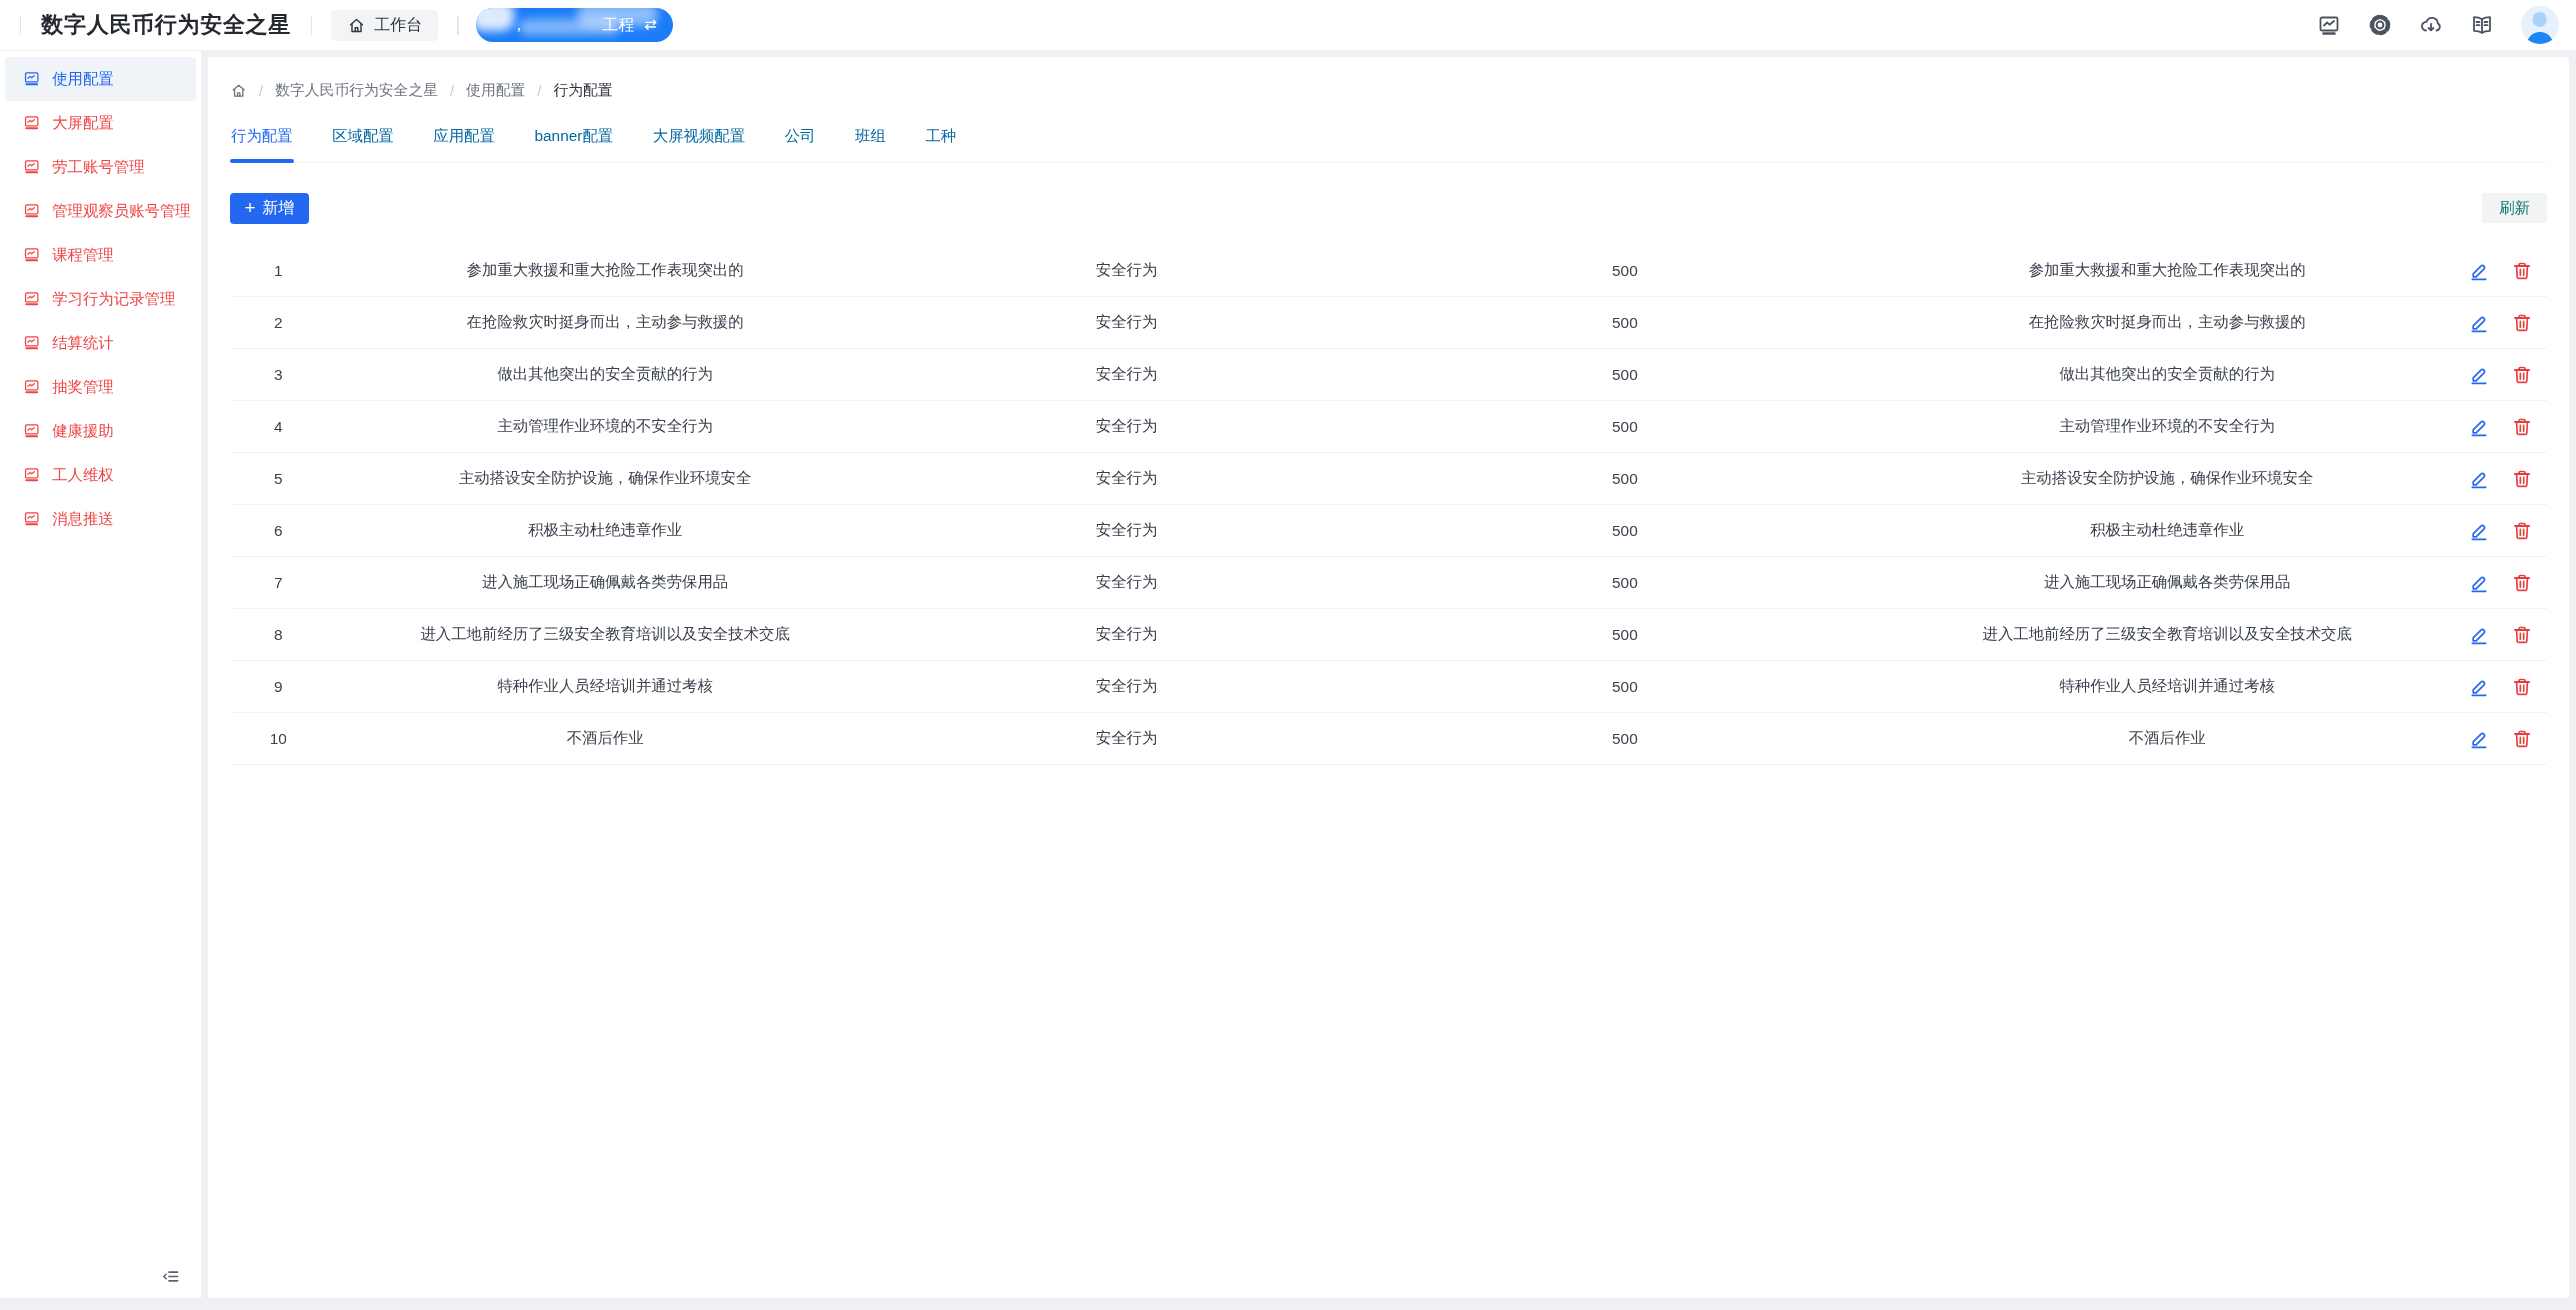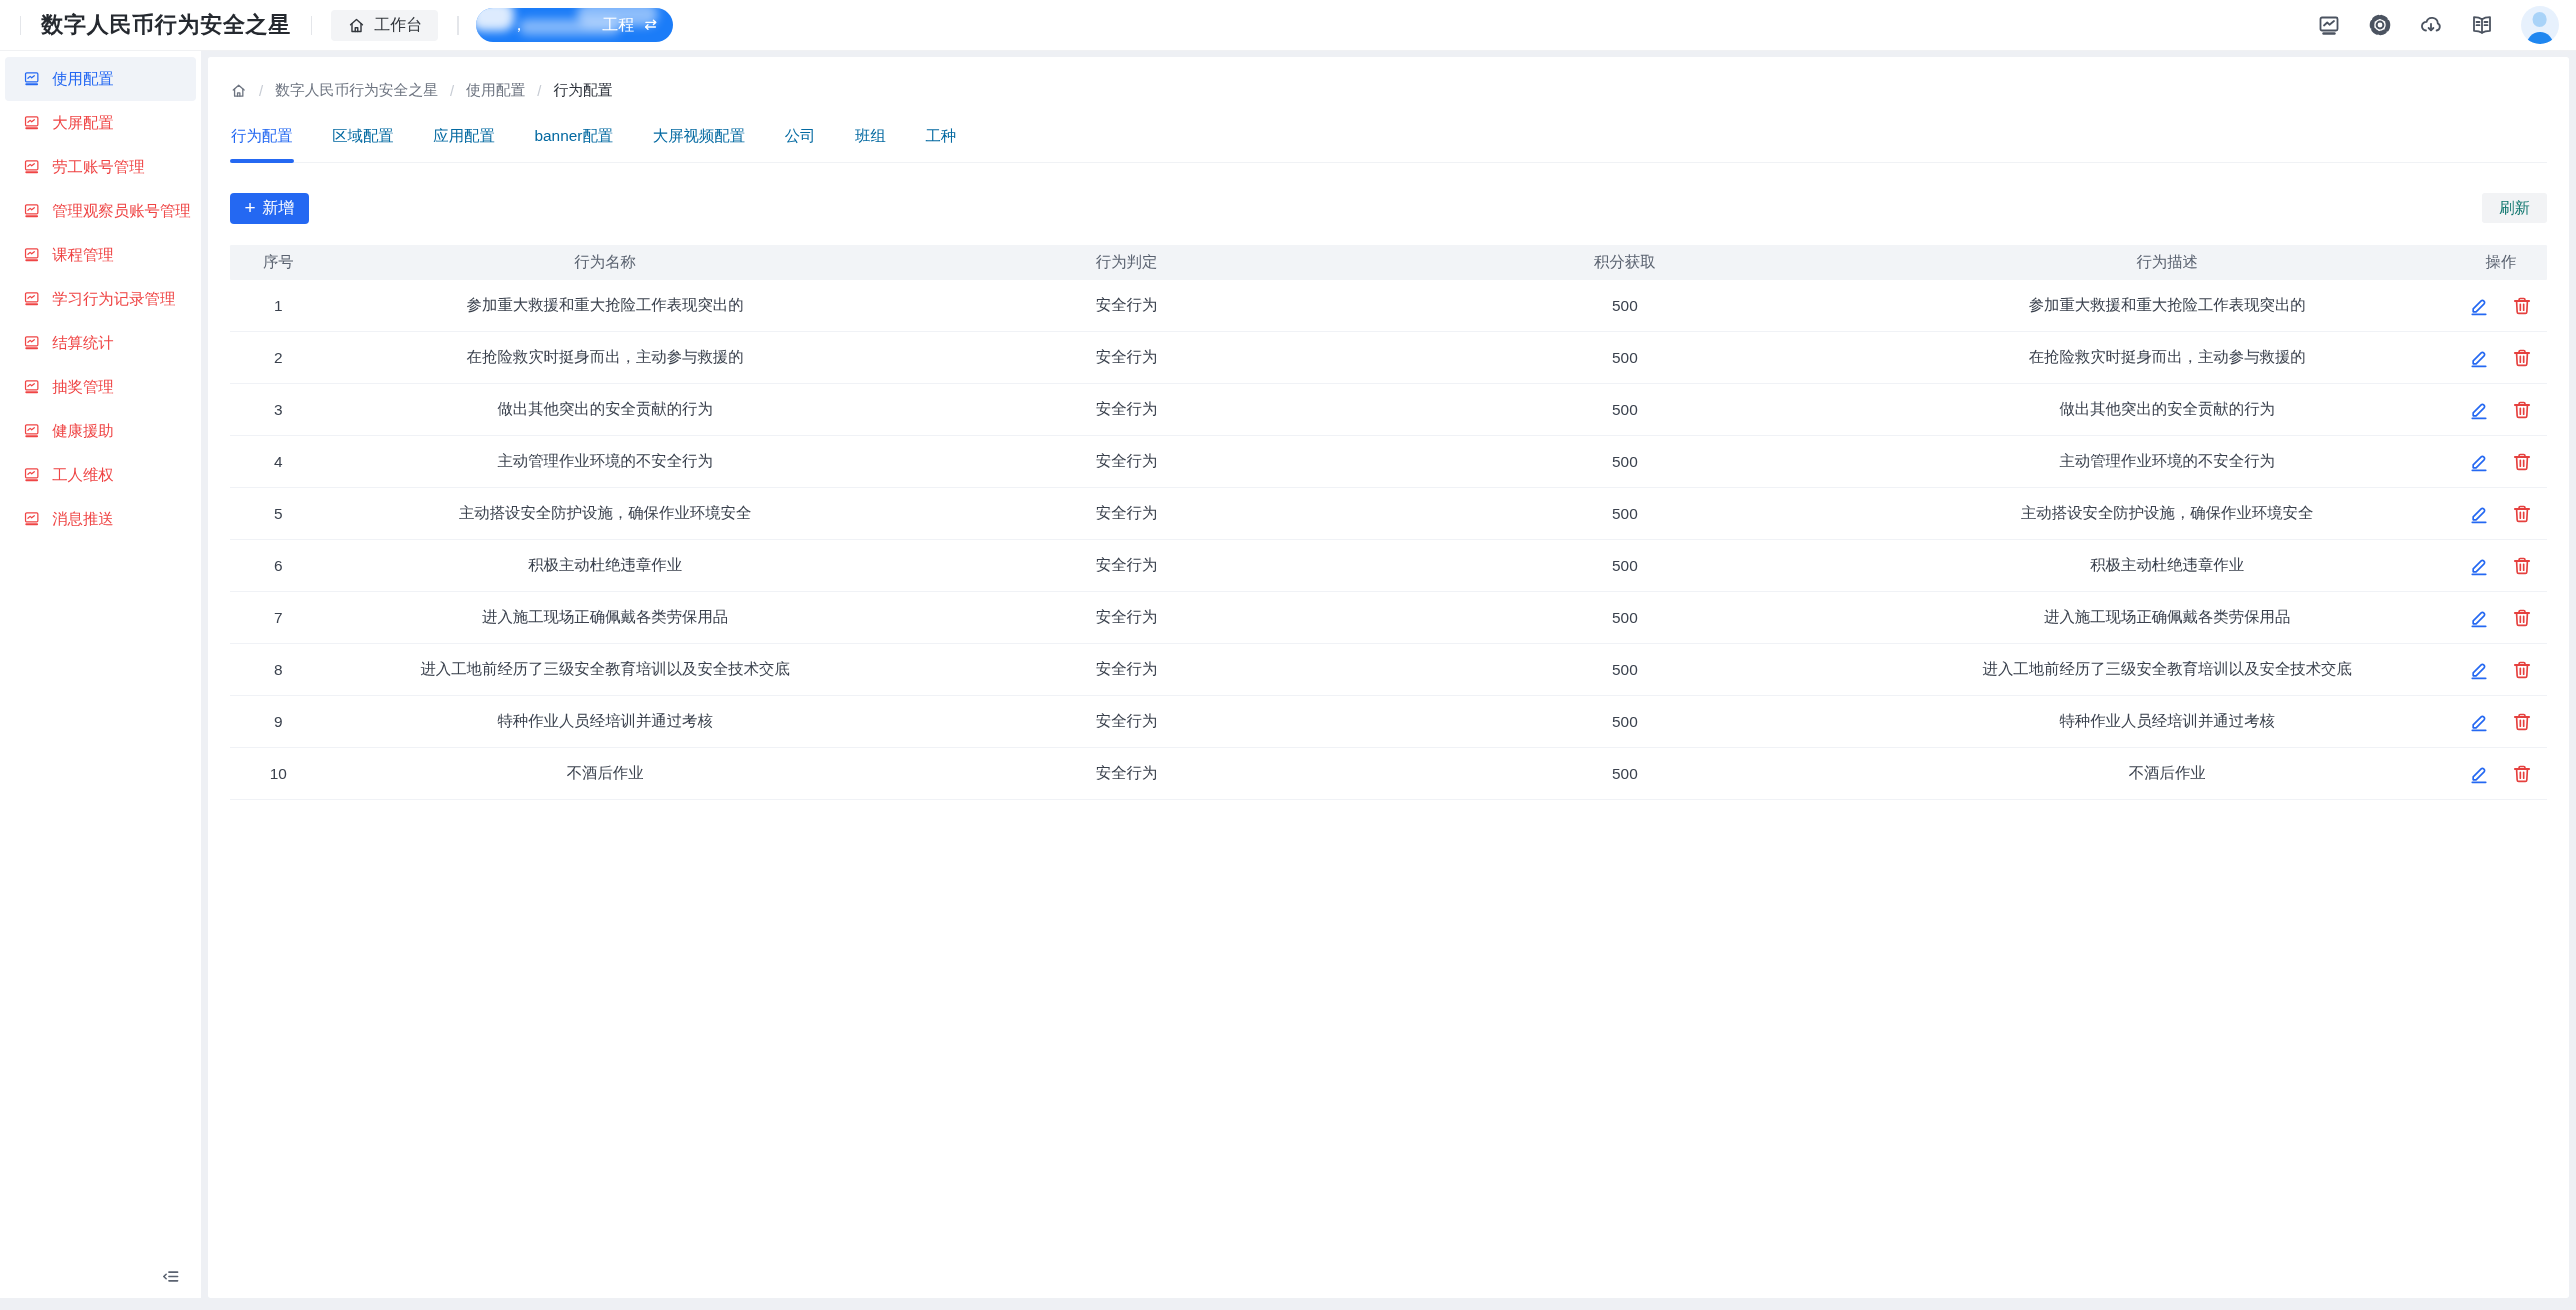--- a/index.html
+++ b/index.html
@@ -295,28 +295,20 @@
 
         <div class="toolbar">
           <button class="add-btn">
             <span class="plus">+</span>
             <span>新增</span>
           </button>
           <button class="refresh-btn">刷新</button>
         </div>
 
         <div class="table">
-          <div class="trow thead">
-            <span class="cell c1">序号</span>
-            <span class="cell c2">行为名称</span>
-            <span class="cell c3">行为判定</span>
-            <span class="cell c4">积分获取</span>
-            <span class="cell c5">行为描述</span>
-            <span class="cell c6">操作</span>
-          </div>
           <div class="tbody">
 
             <div class="trow">
               <span class="cell c1">1</span>
               <span class="cell c2">参加重大救援和重大抢险工作表现突出的</span>
               <span class="cell c3">安全行为</span>
               <span class="cell c4">500</span>
               <span class="cell c5">参加重大救援和重大抢险工作表现突出的</span>
               <span class="cell c6 ops">
                 <button class="icon-btn edit-icon">

